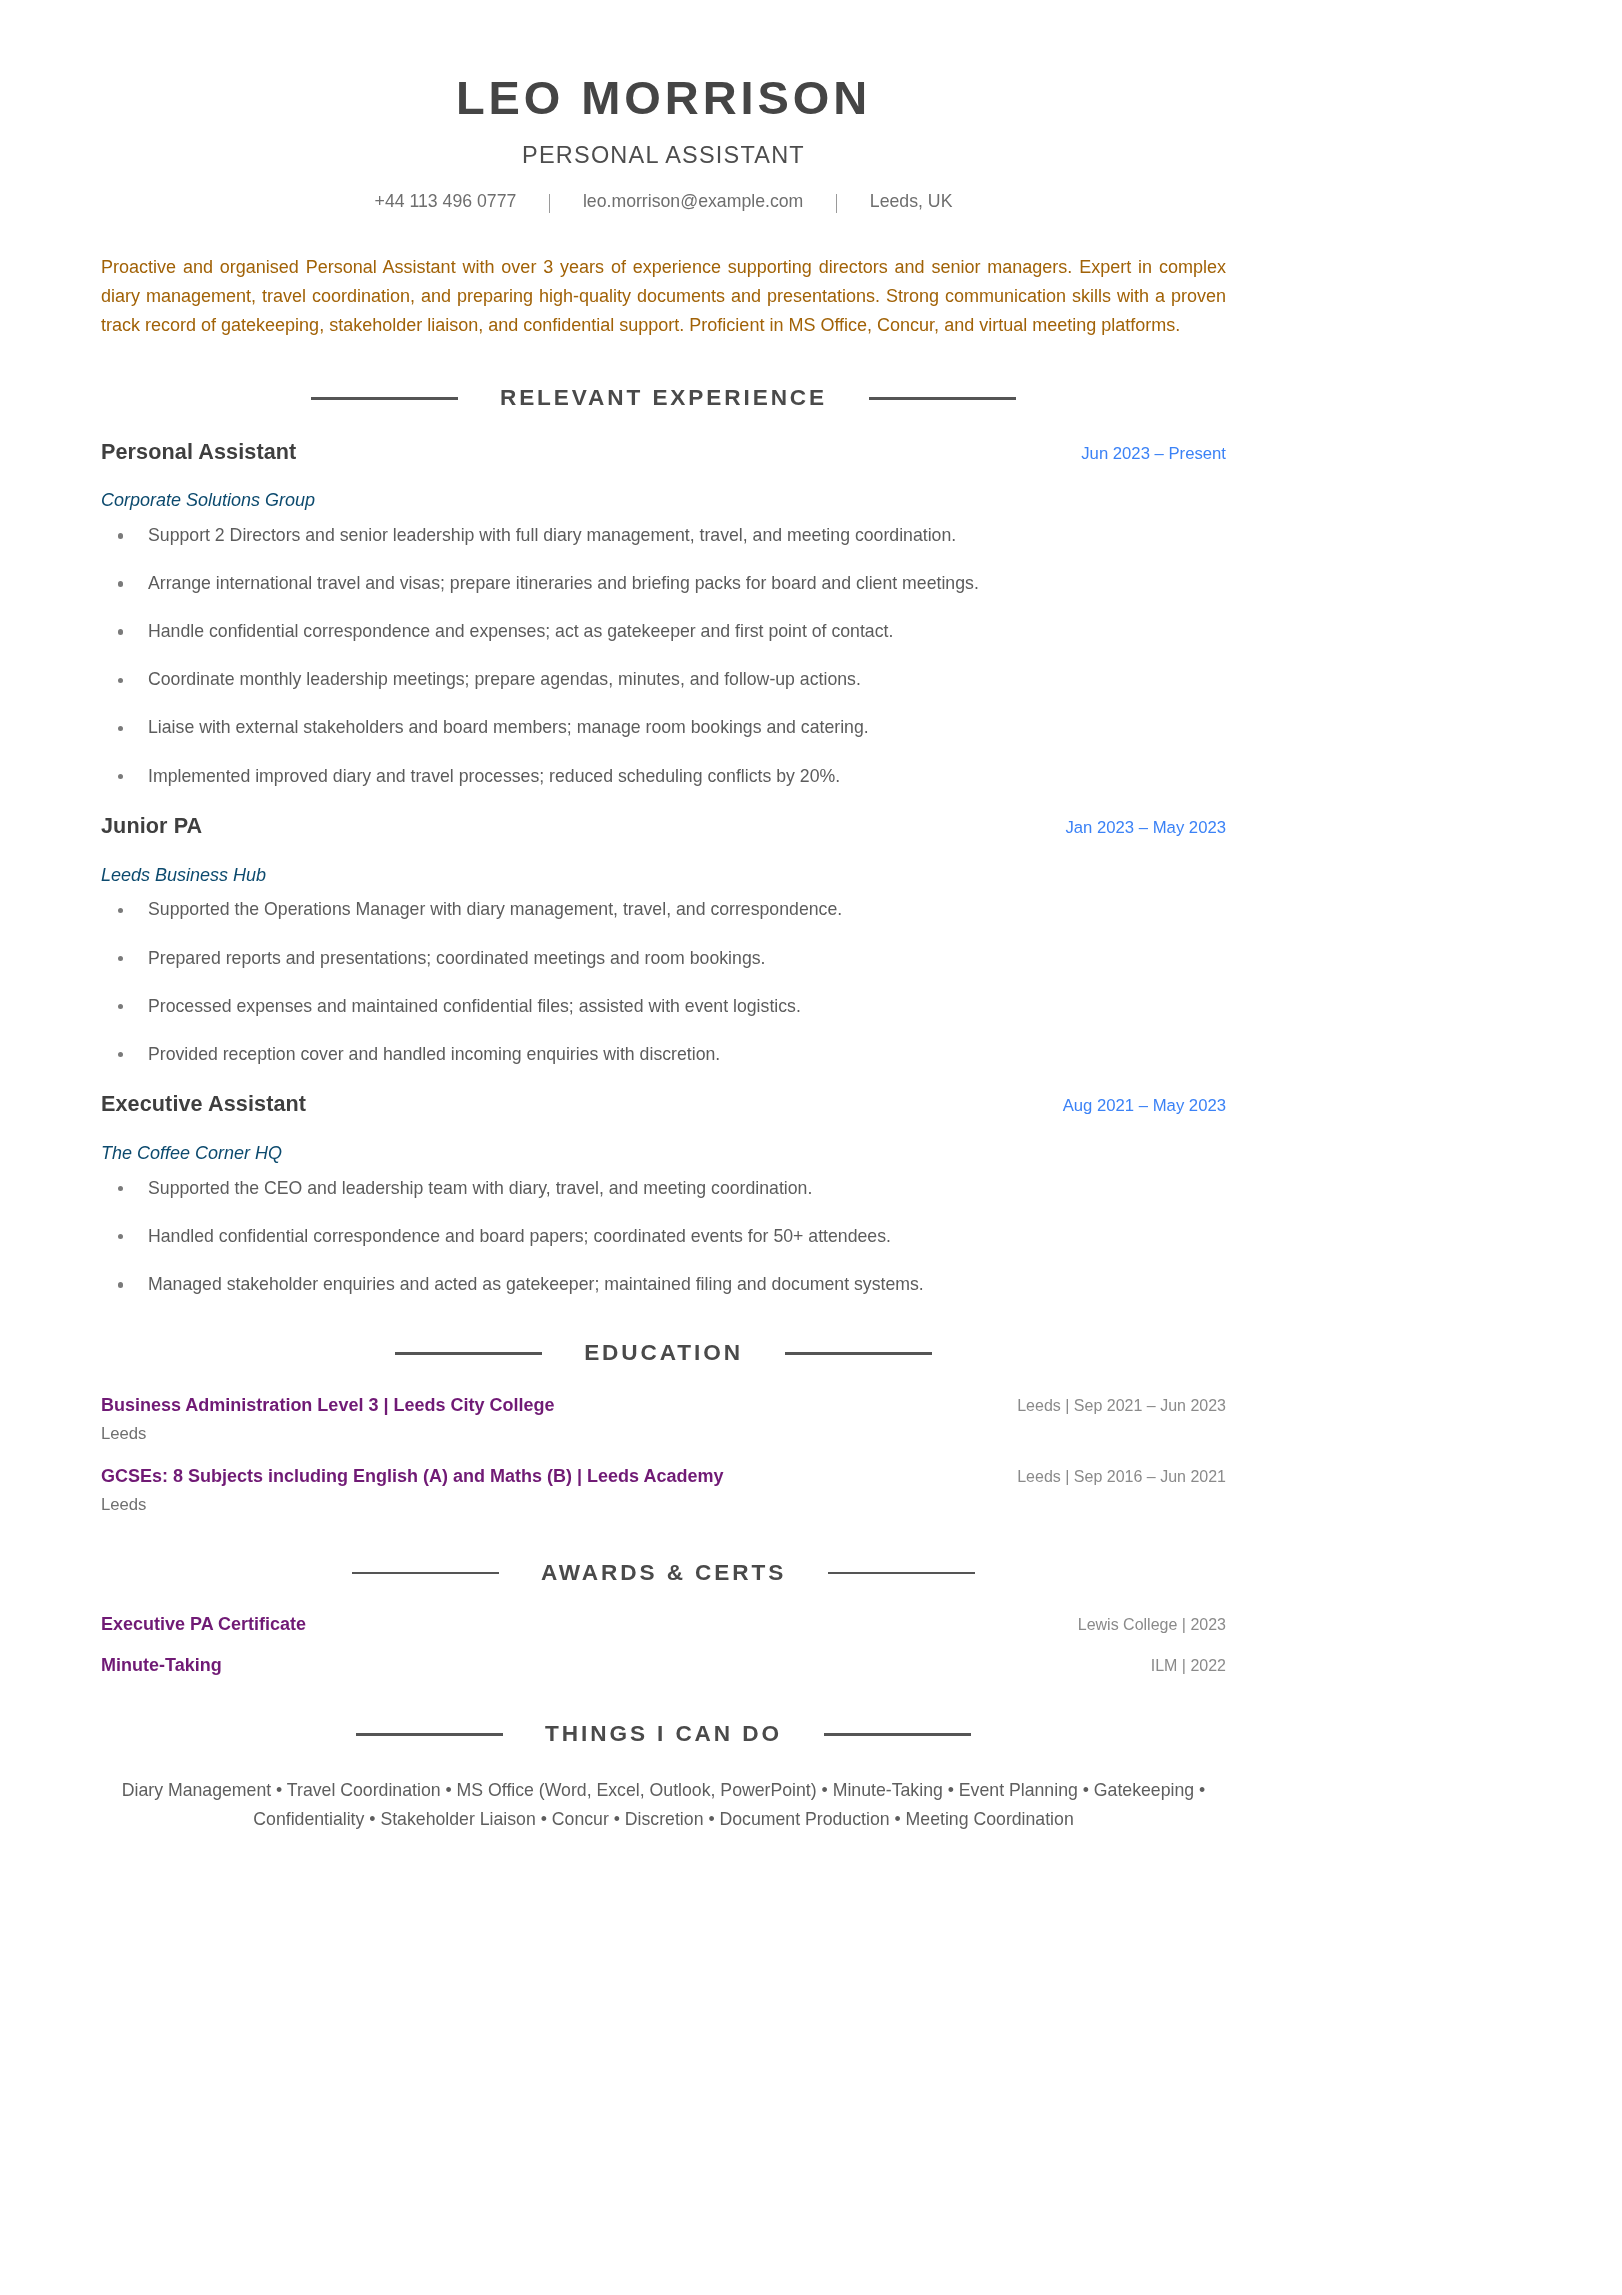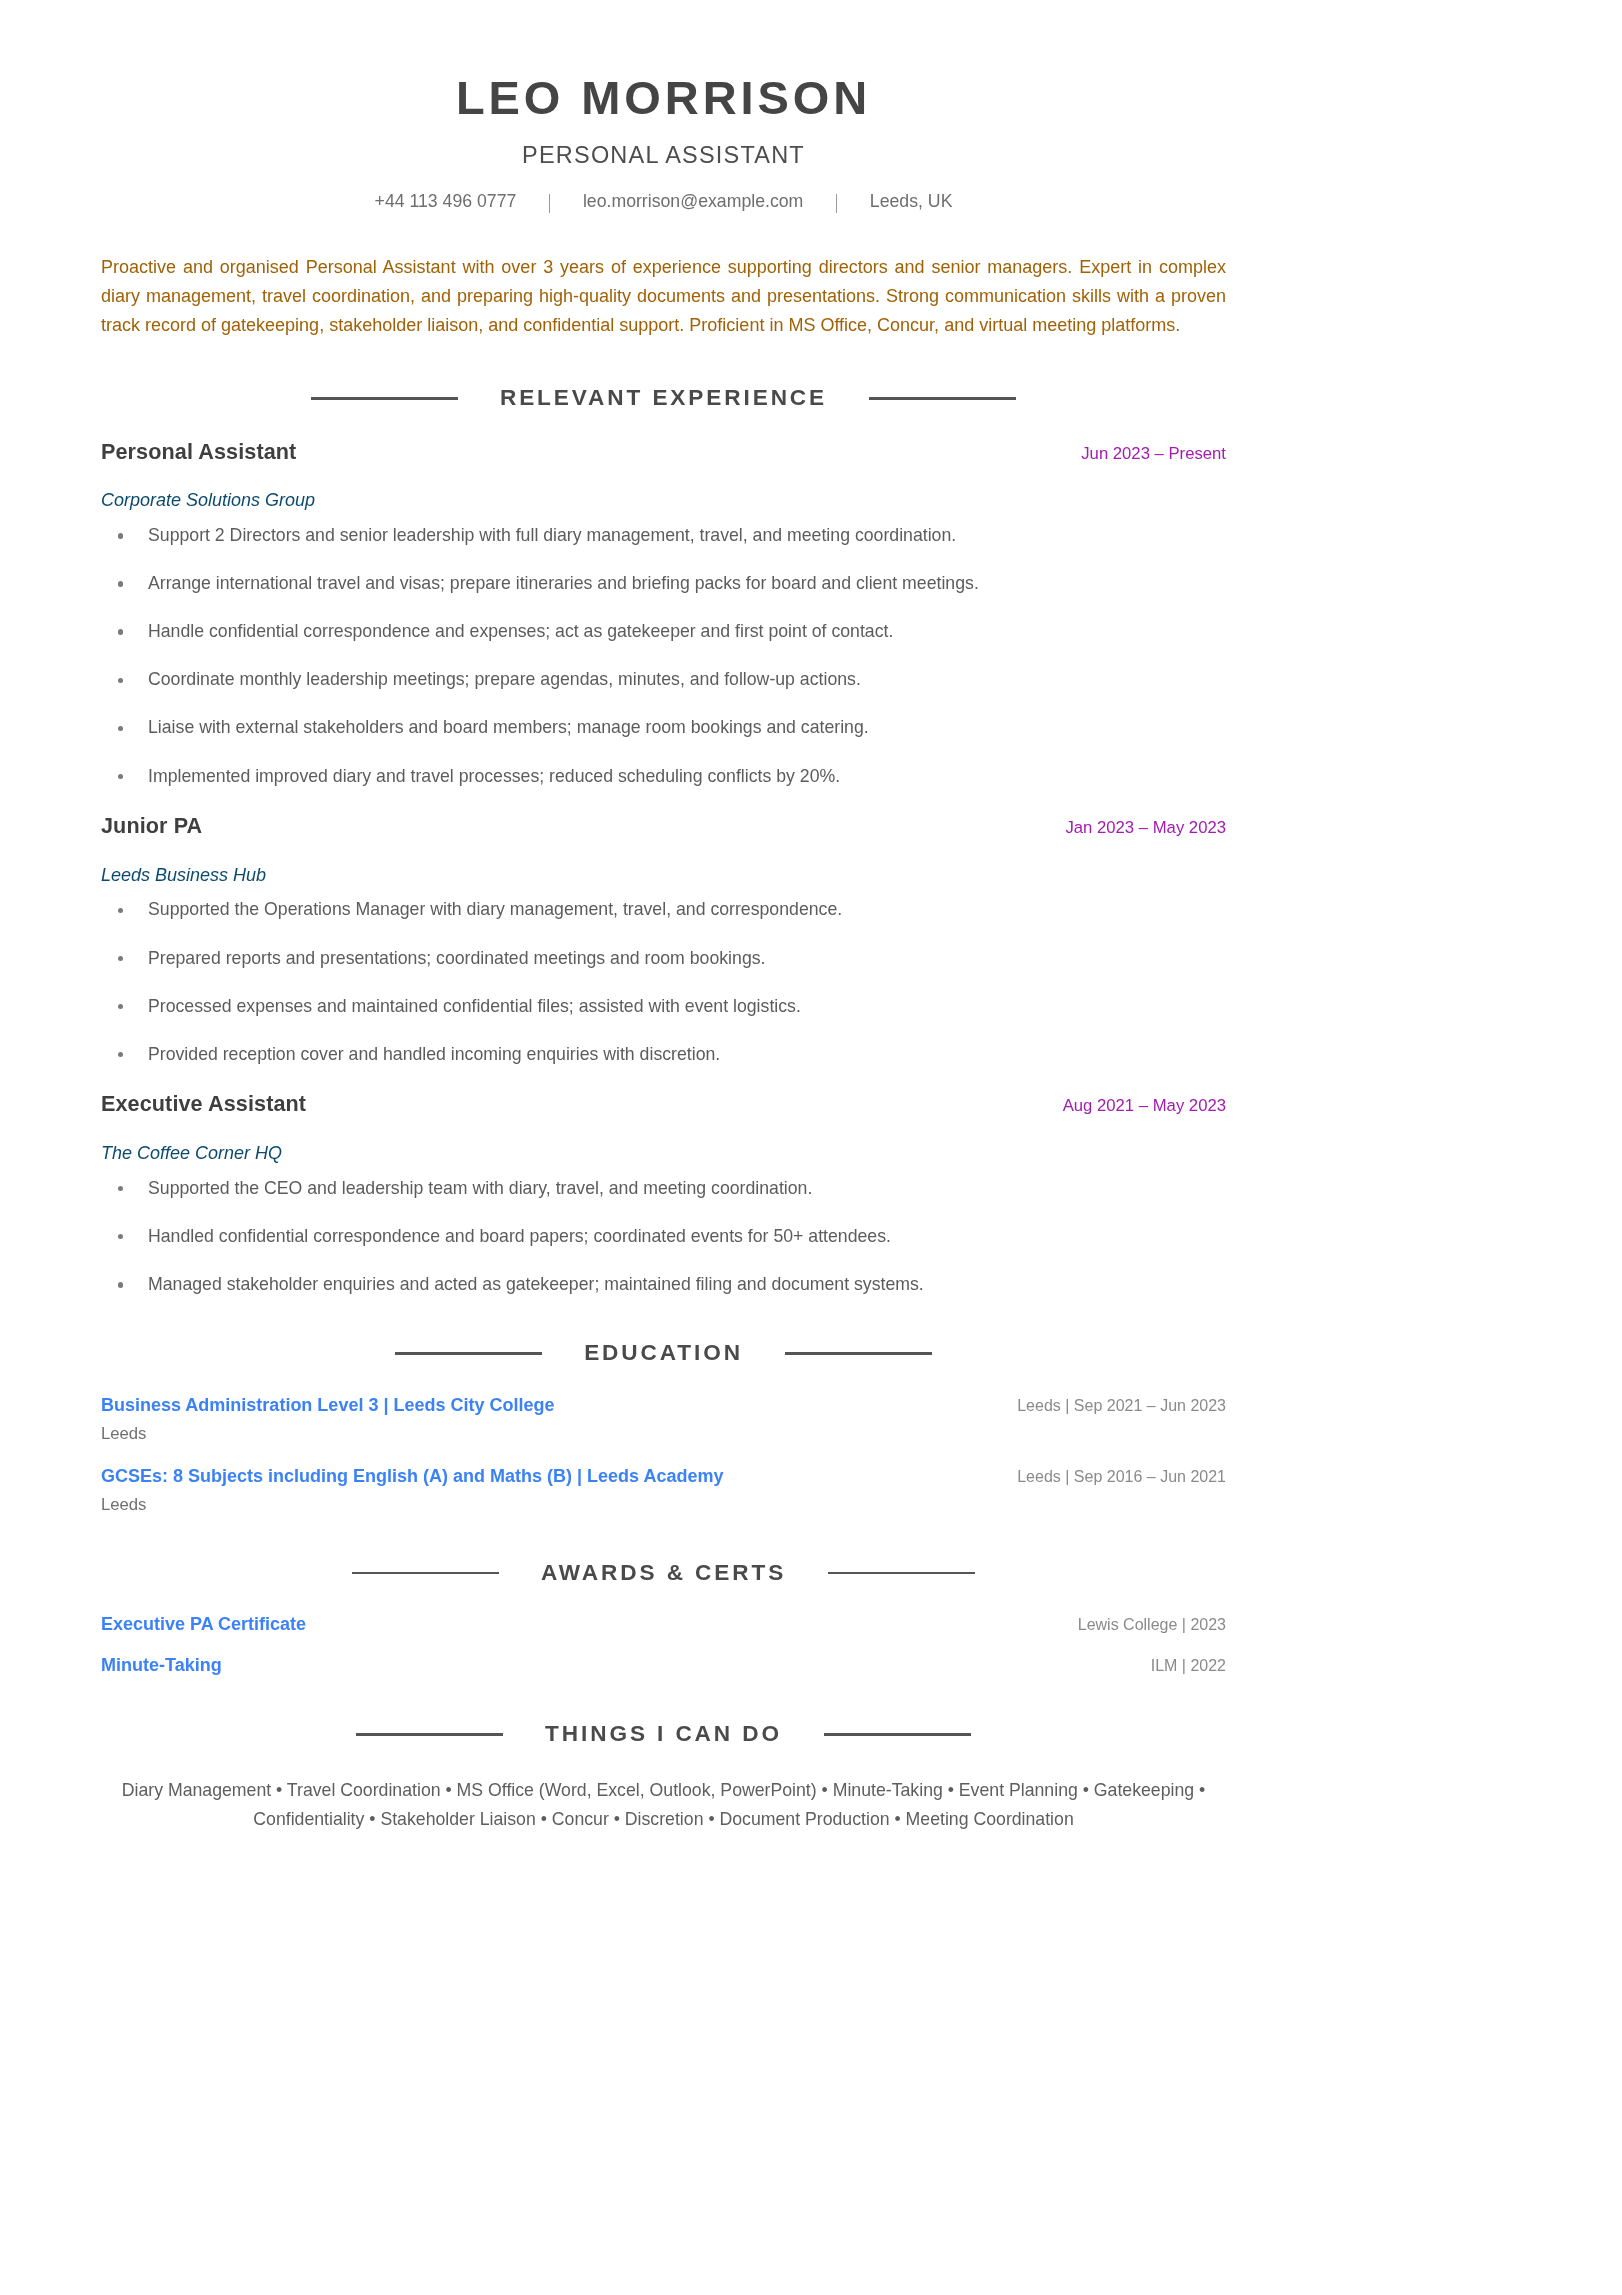--- a/index.html
+++ b/index.html
@@ -118,21 +118,21 @@
   }
   .job-title {
     font-size: 21.6px;
     font-weight: 700;
     color: #3f3f3f;
     line-height: 1.1;
     letter-spacing: 0.1px;
   }
   .job-dates {
     font-size: 16.7px;
-    color: #a21caf;
+    color: #3b82f6;
     line-height: 1.1;
     white-space: nowrap;
     text-align: center;
   }
   .job-company {
     margin-top: 28px;
     font-size: 18px;
     font-style: italic;
     color: #0c4a6e;
     line-height: 1.1;
@@ -167,21 +167,21 @@
   .entry:last-child { margin-bottom: 0; }
 
   .entry-head {
     display: flex;
     align-items: baseline;
     justify-content: space-between;
   }
   .entry-title {
     font-size: 18px;
     font-weight: 700;
-    color: #3b82f6;
+    color: #701a75;
     line-height: 1.15;
   }
   .entry-meta {
     font-size: 16px;
     color: #8a8a8a;
     line-height: 1.15;
     white-space: nowrap;
     text-align: right;
   }
   .entry-sub {

